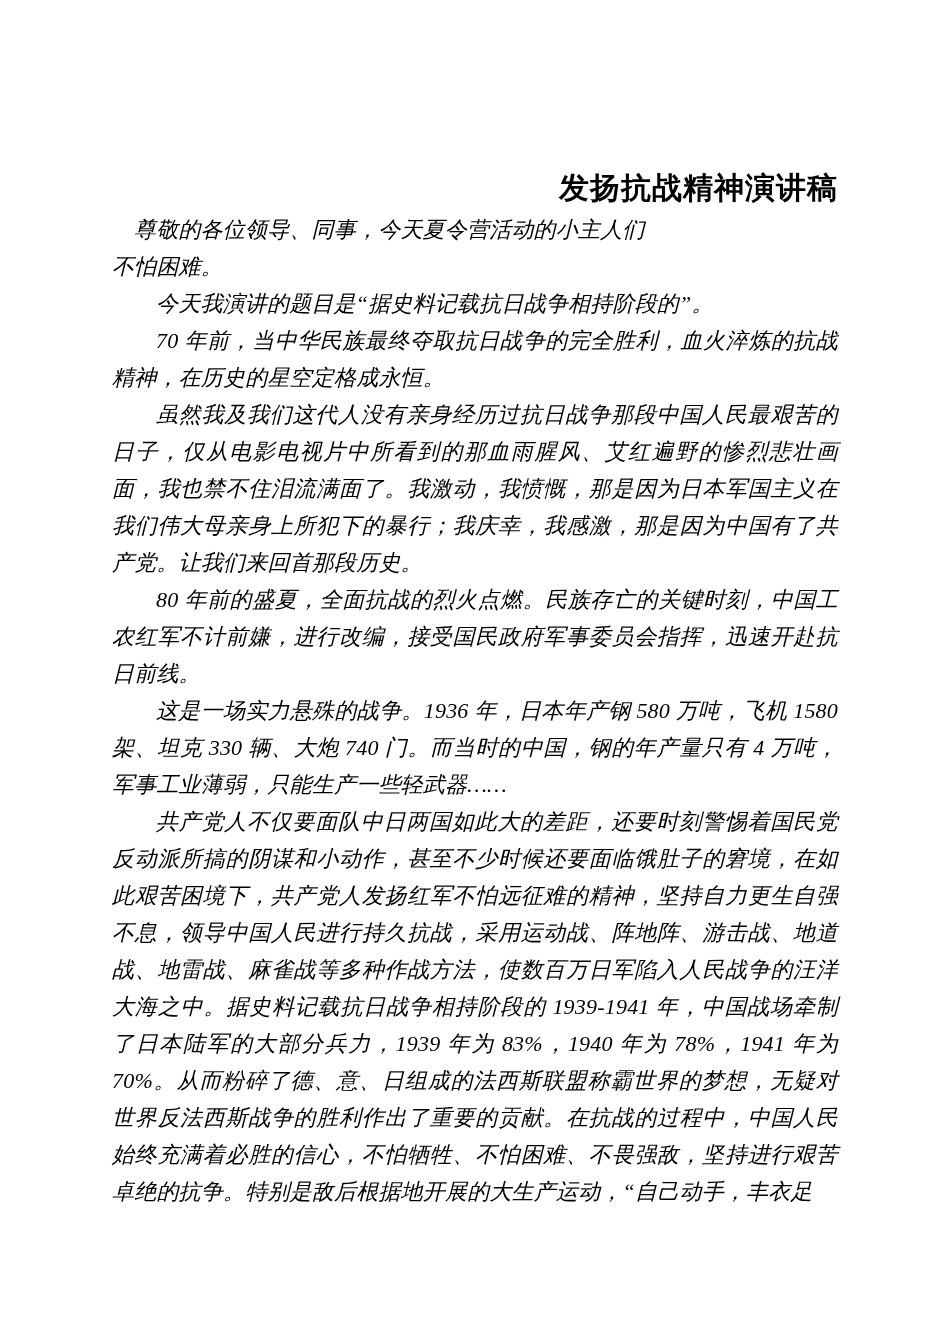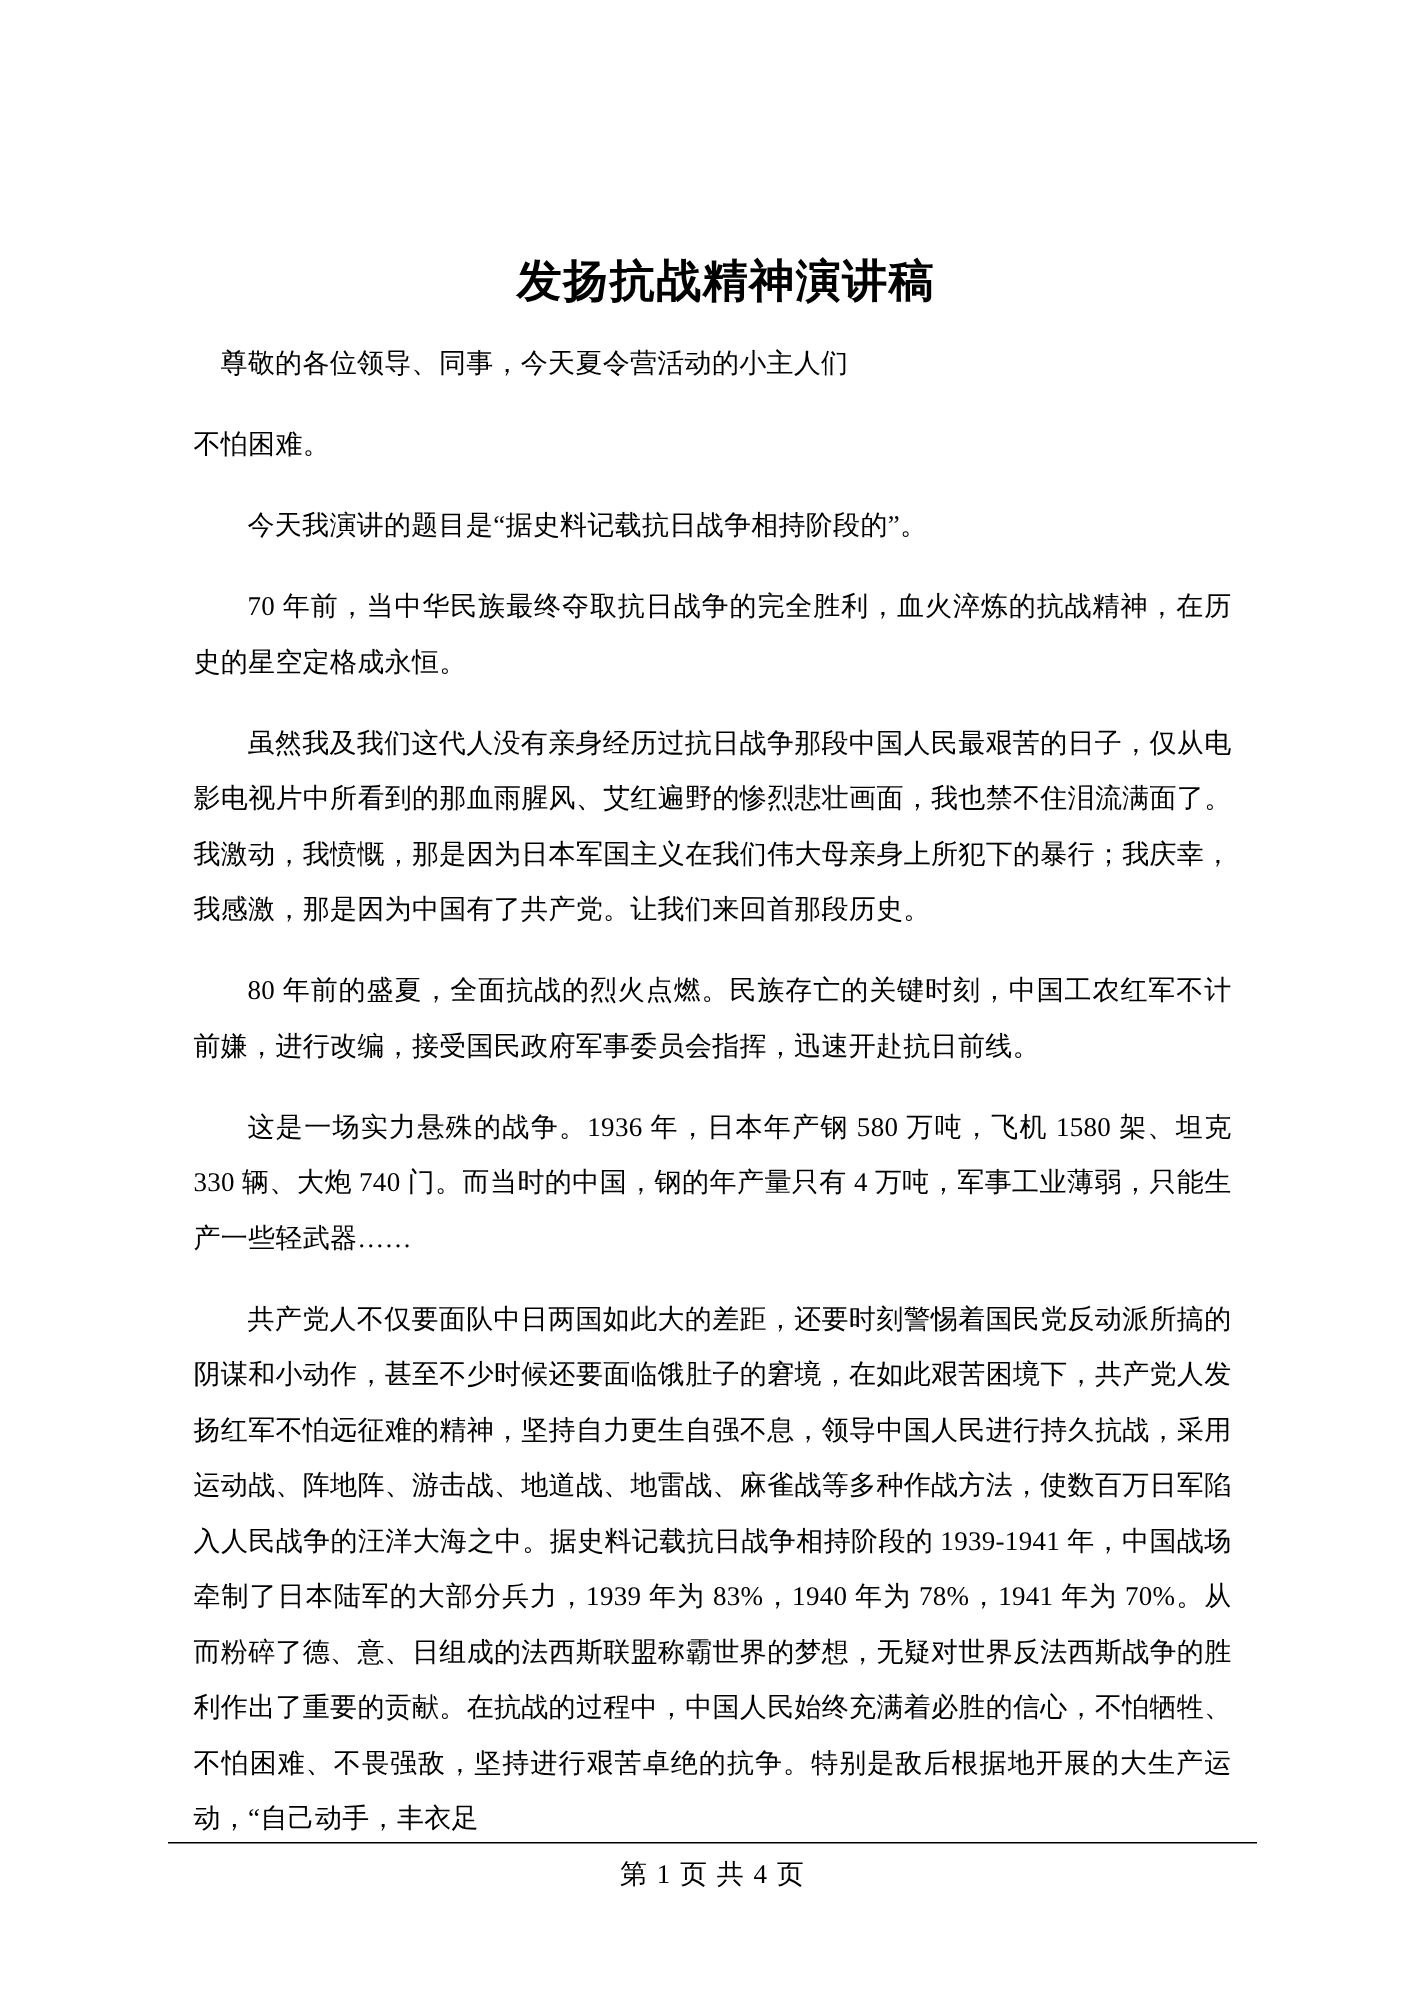--- a/index.html
+++ b/index.html
@@ -23,32 +23,33 @@
   .content {
     position: absolute;
     left: 112px;
     top: 168px;
     width: 726px;
   }
   .doc-title {
     font-size: 30px;
     font-weight: bold;
     letter-spacing: 1px;
-    text-align: center;
+    text-align: right;
     margin: 0 0 4px 0;
     padding-left: 18px;
     line-height: 1.3;
   }
   .para {
-    font-size: 18px;
+    font-size: 22px;
     line-height: 37px;
     text-align: justify;
     text-justify: inter-ideograph;
-    margin: 17px;
+    margin: 0;
     letter-spacing: 0.2px;
+    font-style: italic;
   }
   .indent2 {
     text-indent: 2em;
   }
   .indent1 {
     text-indent: 1em;
   }
   .noindent {
     text-indent: 0;
   }
@@ -84,17 +85,14 @@
     <p class="para indent2">虽然我及我们这代人没有亲身经历过抗日战争那段中国人民最艰苦的日子，仅从电影电视片中所看到的那血雨腥风、艾红遍野的惨烈悲壮画面，我也禁不住泪流满面了。我激动，我愤慨，那是因为日本军国主义在我们伟大母亲身上所犯下的暴行；我庆幸，我感激，那是因为中国有了共产党。让我们来回首那段历史。</p>
 
     <p class="para indent2">80 年前的盛夏，全面抗战的烈火点燃。民族存亡的关键时刻，中国工农红军不计前嫌，进行改编，接受国民政府军事委员会指挥，迅速开赴抗日前线。</p>
 
     <p class="para indent2">这是一场实力悬殊的战争。1936 年，日本年产钢 580 万吨，飞机 1580 架、坦克 330 辆、大炮 740 门。而当时的中国，钢的年产量只有 4 万吨，军事工业薄弱，只能生产一些轻武器……</p>
 
     <p class="para indent2">共产党人不仅要面队中日两国如此大的差距，还要时刻警惕着国民党反动派所搞的阴谋和小动作，甚至不少时候还要面临饿肚子的窘境，在如此艰苦困境下，共产党人发扬红军不怕远征难的精神，坚持自力更生自强不息，领导中国人民进行持久抗战，采用运动战、阵地阵、游击战、地道战、地雷战、麻雀战等多种作战方法，使数百万日军陷入人民战争的汪洋大海之中。据史料记载抗日战争相持阶段的 1939-1941 年，中国战场牵制了日本陆军的大部分兵力，1939 年为 83%，1940 年为 78%，1941 年为 70%。从而粉碎了德、意、日组成的法西斯联盟称霸世界的梦想，无疑对世界反法西斯战争的胜利作出了重要的贡献。在抗战的过程中，中国人民始终充满着必胜的信心，不怕牺牲、不怕困难、不畏强敌，坚持进行艰苦卓绝的抗争。特别是敌后根据地开展的大生产运动，“自己动手，丰衣足</p>
 
   </div>
 
-  <div class="footer">
-    <span>第 1 页  共 4 页</span>
-  </div>
 
 </div>
 
 </body></html>

